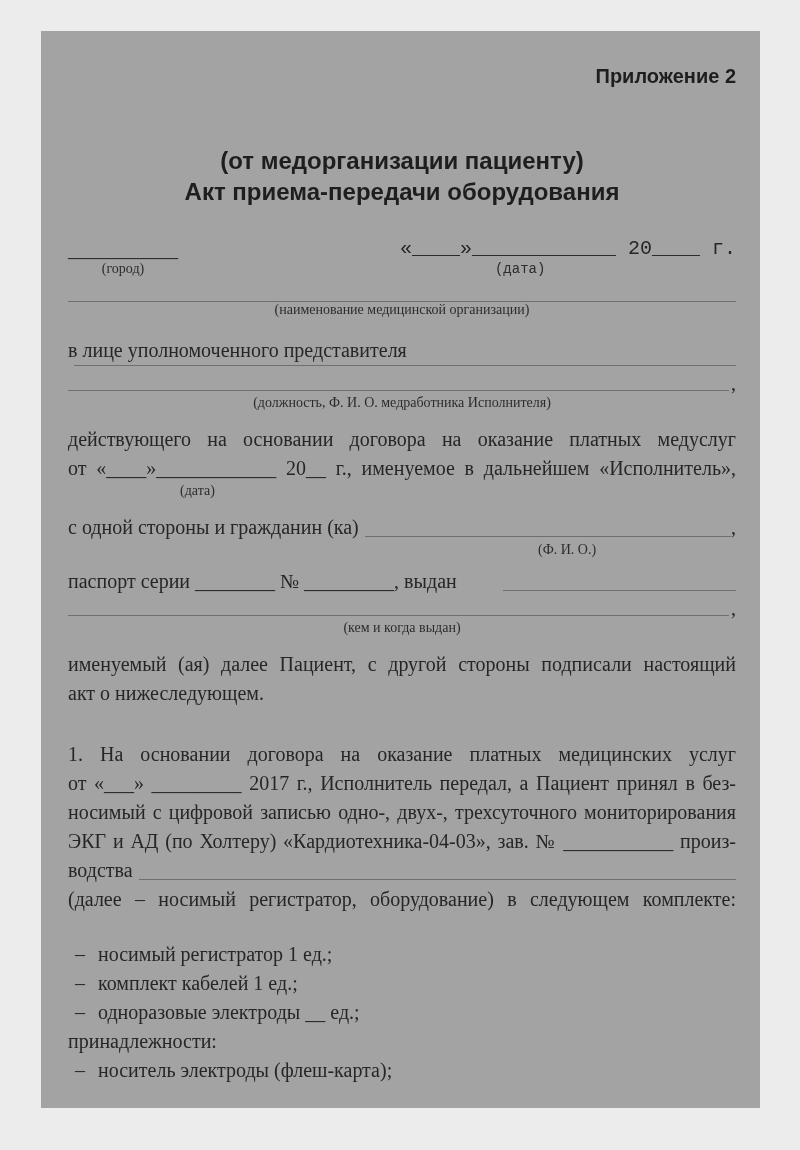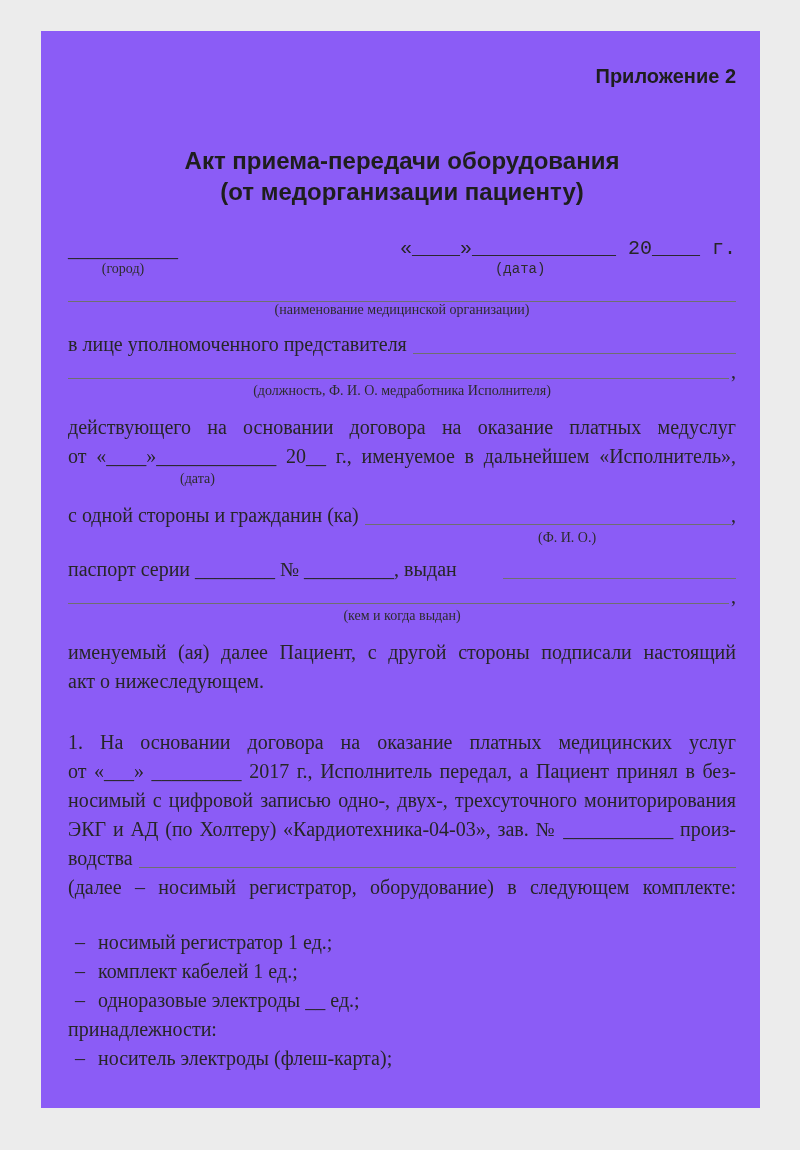--- a/index.html
+++ b/index.html
@@ -5,21 +5,21 @@
   html,body{margin:0;padding:0;}
   body{
     width:800px;height:1150px;
     background:#ececec;
     position:relative;
     font-family:"Liberation Serif", serif;
   }
   .paper{
     position:absolute;left:41px;top:31px;
     width:719px;height:1077px;
-    background:#8b5cf6;
+    background:#a3a3a3;
   }
   .content{
     box-sizing:border-box;width:100%;height:100%;
     padding:33px 24px 0 27px;
     color:#262626;font-size:20px;
   }
   .annex{
     text-align:right;
     font-family:"Liberation Sans", sans-serif;
     font-weight:700;font-size:20px;line-height:24px;
@@ -38,21 +38,21 @@
   .city-col{display:flex;flex-direction:column;}
   .city-blank{line-height:24px;}
   .date-col{display:flex;flex-direction:column;font-family:Liberation Mono, monospace;}
   .date-value{line-height:24px;}
   .date-label{margin-left:95px;}
 
   .rule-org{margin-top:8px;height:16px;border-bottom:1.5px solid #6f6f6f;}
 
   .flexline{display:flex;line-height:29px;}
   .fill{flex:1 1 auto;border-bottom:1.5px solid #6f6f6f;margin:0 0 5px 6px;}
-  .rep-row{margin-top:12px;}
+  .rep-row{margin-top:18px;flex-direction:column;}
 
   .u-comma-row{display:flex;height:24px;line-height:24px;}
   .u-comma-row .fill{margin:0 2px 4px 0;}
 
   .just{text-align:justify;text-align-last:justify;line-height:29px;}
   .line{line-height:29px;}
 
   .acting{margin-top:14px;}
   .acting-date-label{margin-left:112px;}
   .citizen-row{margin-top:14px;}
@@ -68,22 +68,22 @@
 </style>
 </head>
 <body>
 
 <div class="paper">
   <div class="content">
 
     <div class="annex">Приложение 2</div>
 
     <div class="title">
+      <div>(от медорганизации пациенту)</div>
       <div>Акт приема-передачи оборудования</div>
-      <div>(от медорганизации пациенту)</div>
     </div>
 
     <div class="citydate">
       <div class="city-col">
         <div class="city-blank">___________</div>
         <div class="small center">(город)</div>
       </div>
       <div class="date-col">
         <div class="date-value">«____»____________ 20____ г.</div>
         <div class="small date-label">(дата)</div>

